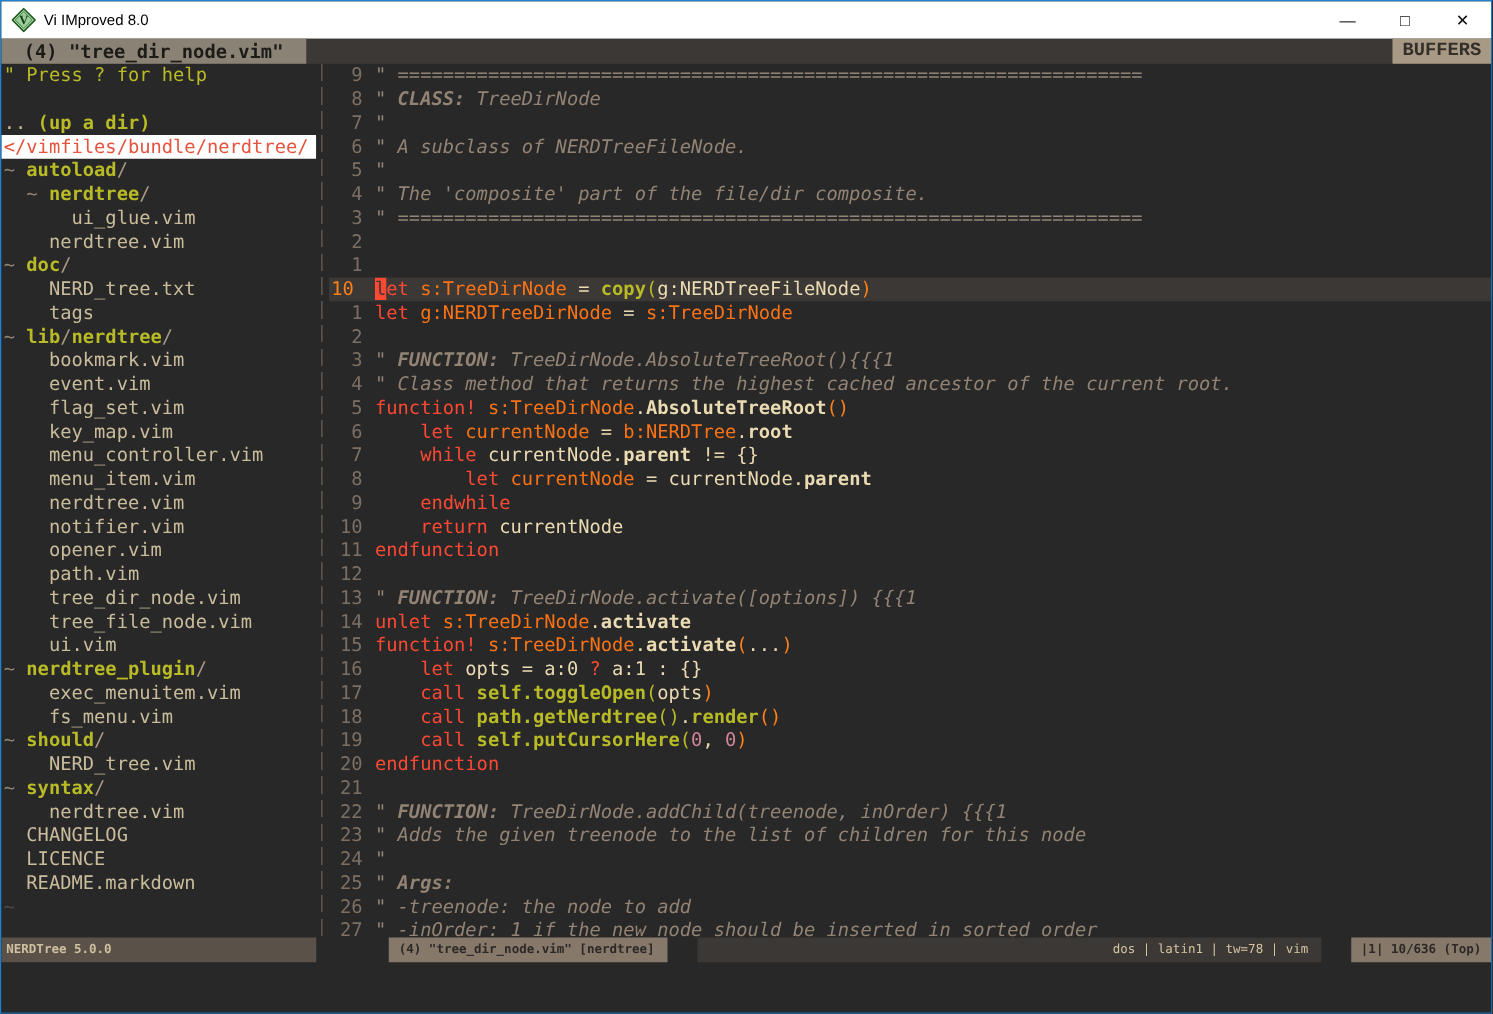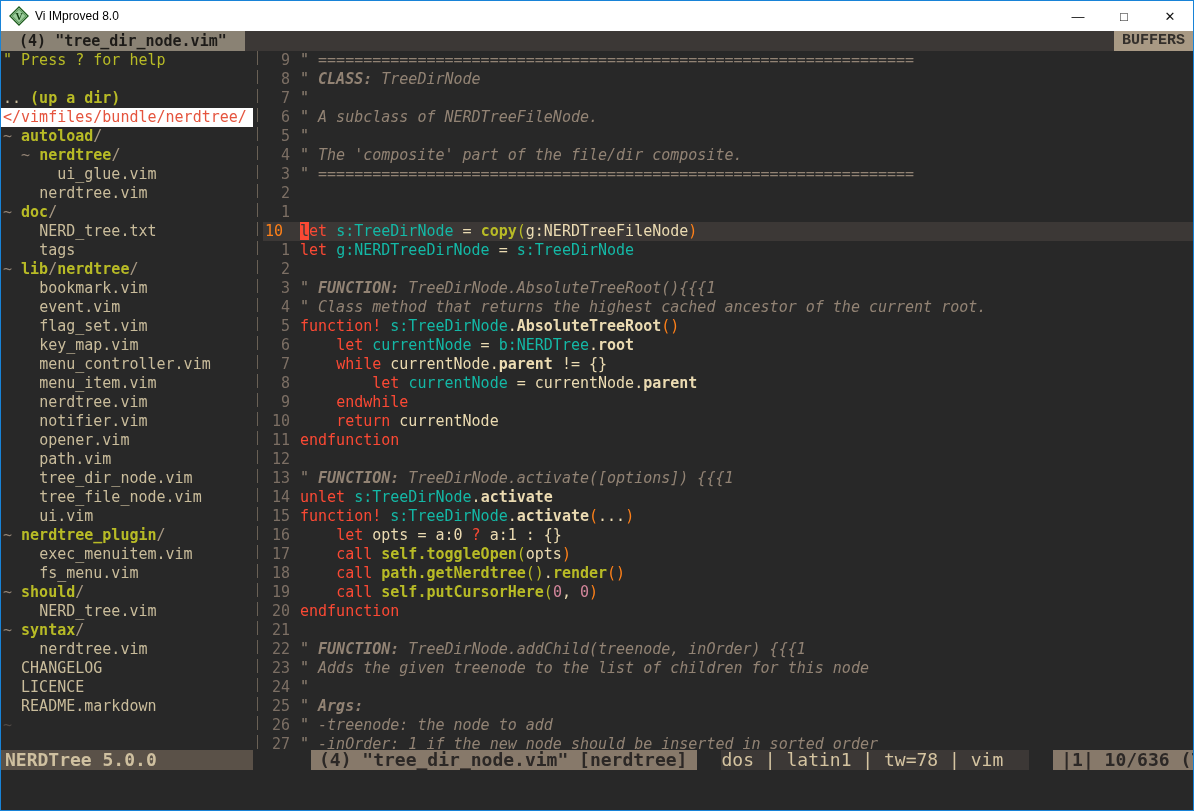--- a/index.html
+++ b/index.html
@@ -39,45 +39,45 @@
     background-size:1px 100%; background-repeat:no-repeat; background-position:4px 0; }
   .editor { flex:1 1 auto; overflow:hidden; }
   .ed-row { height:19px; display:flex; }
   .ed-row.cur-row { background:#3c3836; }
   .gutter { width:37px; flex:0 0 auto; text-align:right; padding-right:10px;
             color:#7c6f64; white-space:pre; }
   .cur-row .gutter { text-align:left; padding-left:2px; padding-right:0; color:#fe8019; }
   .code { flex:1 1 auto; white-space:pre; overflow:hidden; color:#ebdbb2; }
   
   .seg-k   { color:#fb4934; }
-  .seg-v   { color:#14b8a6; }
+  .seg-v   { color:#f97316; }
   .seg-f   { color:#b8bb26; font-weight:bold; }
   .seg-o   { color:#fe8019; }
   .seg-g   { color:#b8bb26; }
   .seg-n   { color:#d3869b; }
   .seg-c   { color:#928374; font-style:italic; }
   .seg-cb  { color:#928374; font-style:italic; font-weight:bold; }
   .seg-d   { color:#ebdbb2; }
   .seg-b   { color:#ebdbb2; font-weight:bold; }
   .seg-h   { color:#b8bb26; }
   .seg-dir { color:#b8bb26; font-weight:bold; }
   .seg-sl  { color:#a89984; }
   .seg-tl  { color:#928374; }
   .seg-file{ color:#c9bc9b; }
   .seg-root{ color:#e5543e; }
   .seg-tilde{ color:#504945; }
   .seg-cur { background:#fb4934; color:#3c3836; }
   
-  .statusline { height:20px; flex:0 0 auto; display:flex; font-size:18px; line-height:20px;gap:24px; }
+  .statusline { height:20px; flex:0 0 auto; display:flex; font-size:10px; line-height:20px;gap:24px; }
   .st-tree { width:252px; flex:0 0 auto; background:#5a5148; color:#cfc0a0; font-weight:bold;
              padding-left:4px; white-space:pre; }
   .st-gap { width:10px; flex:0 0 auto; background:#282828; }
   .st-buffer { background:#87796a; color:#2c2826; font-weight:bold; padding:0 10px 0 8px; white-space:pre; }
   .st-fill { flex:1 1 auto; background:#3c3836; color:#d5c4a1; text-align:right;
-             padding-right:26px; white-space:pre; }
+             padding-right:10px; white-space:pre; }
   .st-pos { background:#87796a; color:#2c2826; font-weight:bold; padding:0 8px; white-space:pre; }
   
   .cmdline { height:40px; flex:0 0 auto; background:#282828; color:#ebdbb2;
              font-size:15px; line-height:19px; padding-left:2px; white-space:pre; }
 </style>
 </head>
 <body>
 
 <div class="window">
 

